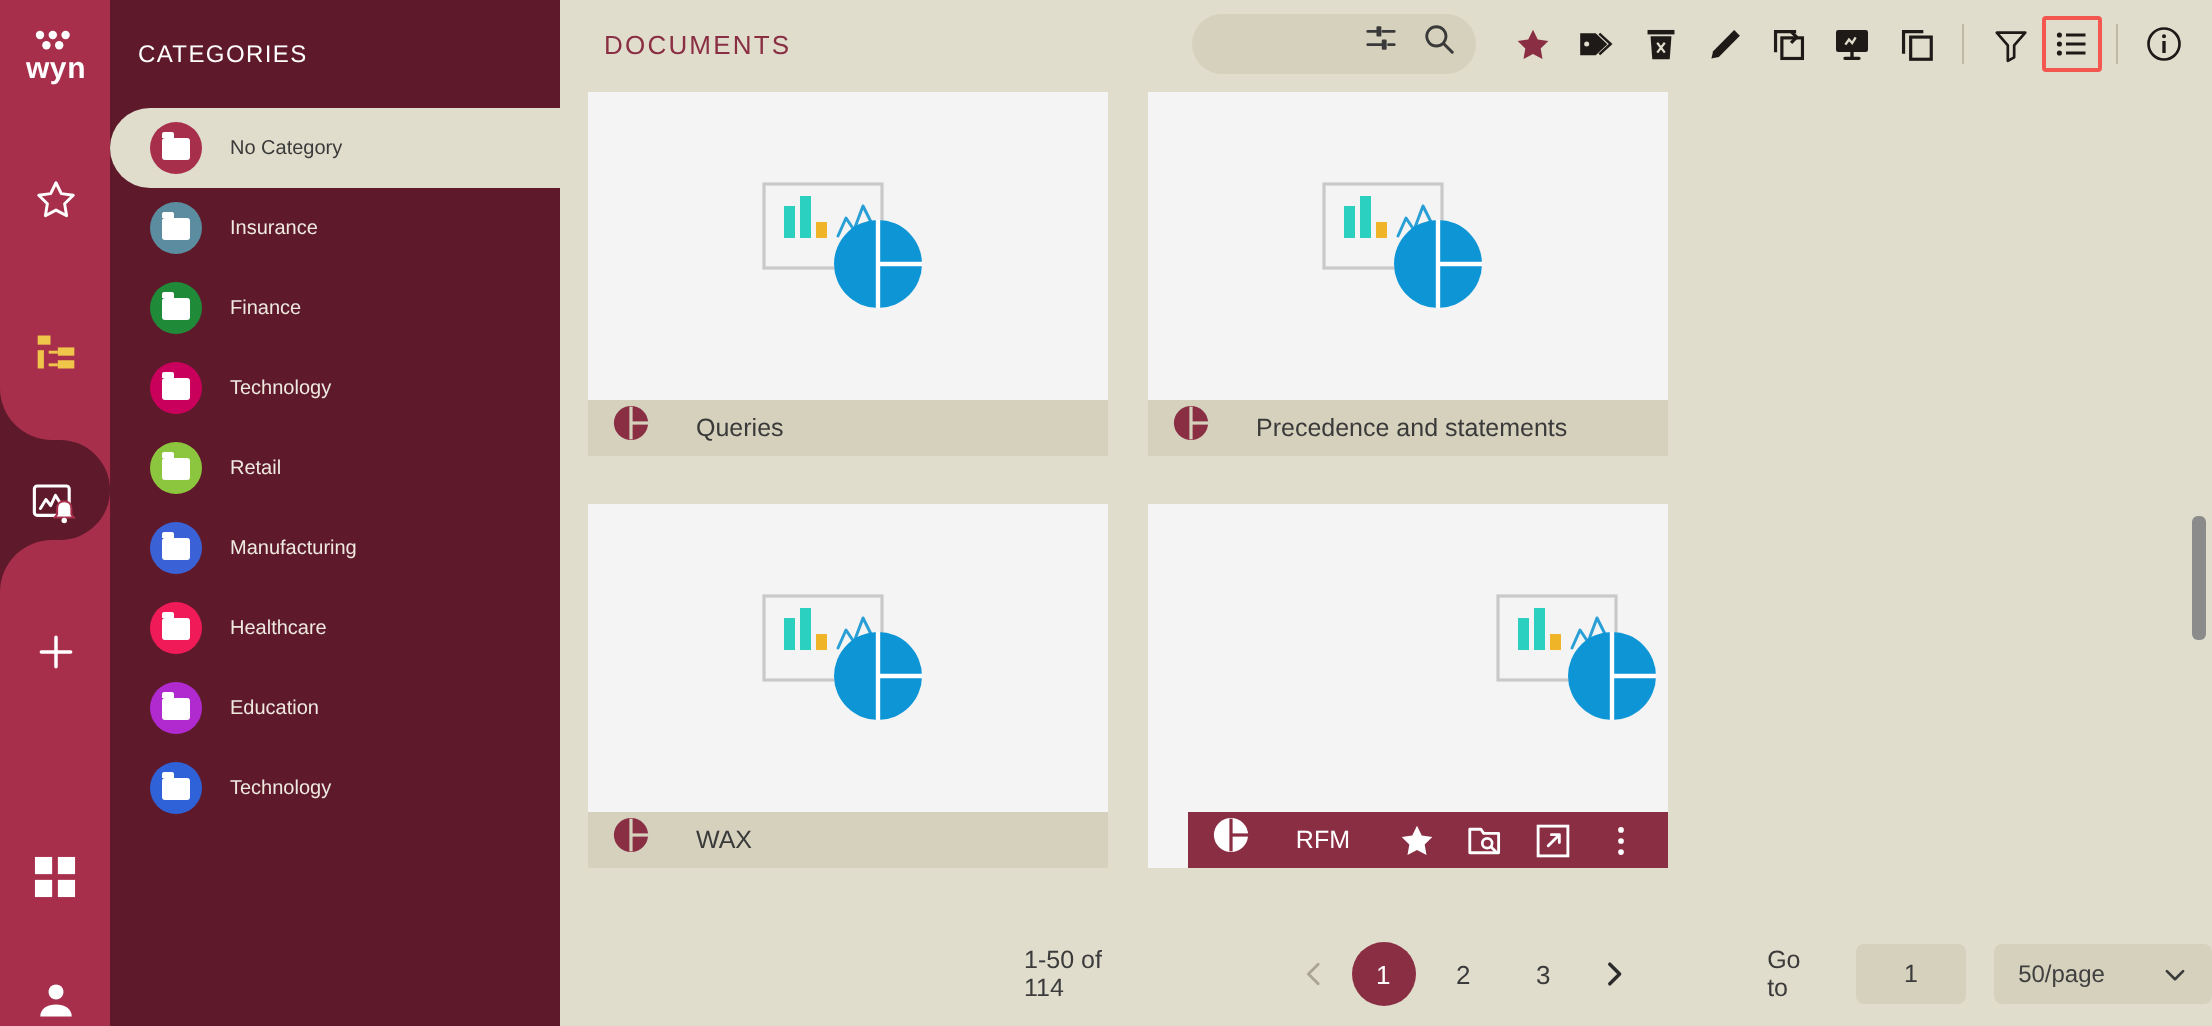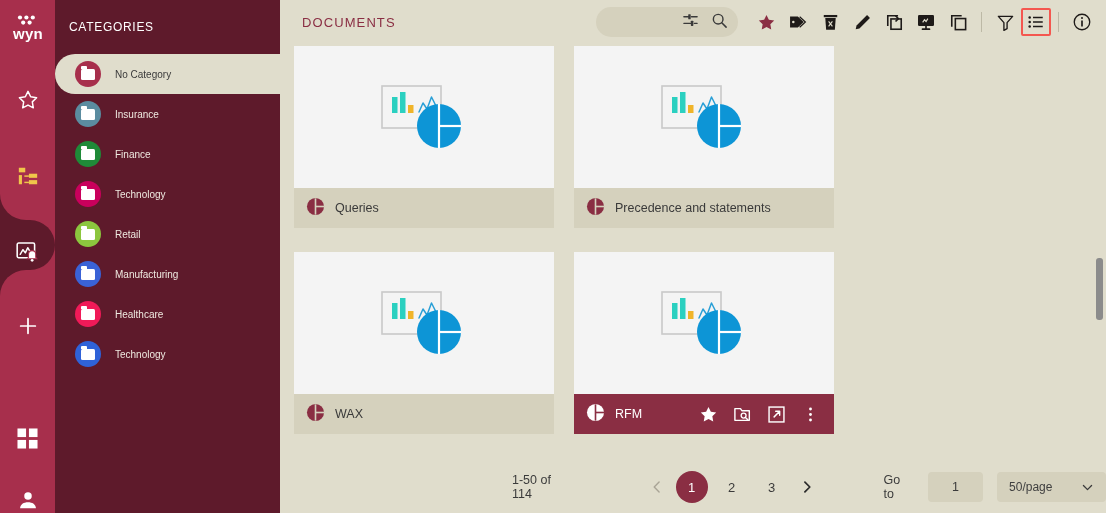--- a/index.html
+++ b/index.html
@@ -134,22 +134,22 @@
     position: absolute; width: 260px; height: 182px;
     background: #f4f4f4;
     display: flex; flex-direction: column;
     cursor: pointer;
   }
   .card-thumb {
     flex: 1; display: flex; align-items: center; justify-content: center;
     background: #f4f4f4;
   }
   .card-foot {
-    height: 40px; background: #d5d1bd; display: flex; align-items: center;
-    padding-left: 12px; gap: 10px;
+    height: 28px; background: #d5d1bd; display: flex; align-items: center;
+    padding-left: 12px; gap: 23px;
   }
   .card.sel .card-foot { background: #8a2e43; }
   .card-foot-name { font-size: 12.5px; color: #3a3a3a; white-space: nowrap; }
   .card.sel .card-foot-name { color: #ffffff; }
   .card-actions { margin-left: auto; display: flex; align-items: center; gap: 14px; padding-right: 14px; }
   .ca-btn { width: 20px; height: 20px; display: flex; align-items: center; justify-content: center; cursor: pointer; }
 
   
   .scroll-track {
     position: absolute; right: 3px; top: 46px; width: 8px; height: 410px;
@@ -302,20 +302,26 @@
           <span class="cat-ico" style="background:#3a62d6">
             <span class="folder"></span>
           </span>
           <span class="cat-label">Manufacturing</span>
         </div>
         <div class="cat-row">
           <span class="cat-ico" style="background:#f01a58">
             <span class="folder"></span>
           </span>
           <span class="cat-label">Healthcare</span>
+        </div>
+        <div class="cat-row">
+          <span class="cat-ico" style="background:#b02ad0">
+            <span class="folder"></span>
+          </span>
+          <span class="cat-label">Education</span>
         </div>
         <div class="cat-row">
           <span class="cat-ico" style="background:#2f62d8">
             <span class="folder"></span>
           </span>
           <span class="cat-label">Technology</span>
         </div>
       </div>
   </div>
 
@@ -480,21 +486,21 @@
           </div>
           <div class="card-foot">
             <span><svg width="19" height="19" viewBox="0 0 20 20">
                 <circle cx="10" cy="10" r="9" fill="#8a2e43"></circle>
                 <path d="M10 1.4V18.6" stroke="#d5d1bd" stroke-width="1.7"></path>
                 <path d="M10 10h9" stroke="#d5d1bd" stroke-width="1.7"></path>
               </svg></span>
             <span class="card-foot-name">WAX</span>
           </div>
         </div>
-        <div class="card sel" style="left: 280px; top: 206px;">
+        <div class="card sel" style="left: 280px; top: 206px; align-items: flex-end;">
           <div class="card-thumb">
             <svg width="86" height="74" viewBox="0 0 86 74">
               <rect x="1" y="6" width="59" height="42" fill="none" stroke="#c9c9c9" stroke-width="1.6"></rect>
               <rect x="11" y="17" width="5.5" height="16" fill="#2bd0c0"></rect>
               <rect x="19" y="12" width="5.5" height="21" fill="#2bd0c0"></rect>
               <rect x="27" y="25" width="5.5" height="8" fill="#f0b429"></rect>
               <path d="M38 32l4-9 4 6 4.5-12 4 8" fill="none" stroke="#2a9fd6" stroke-width="1.5" stroke-linejoin="round" stroke-linecap="round"></path>
               <circle cx="58" cy="46" r="22" fill="#0d95d6"></circle>
               <path d="M58 46V24" stroke="#ffffff" stroke-width="2.2"></path>
               <path d="M58 46h22" stroke="#ffffff" stroke-width="2.2"></path>

